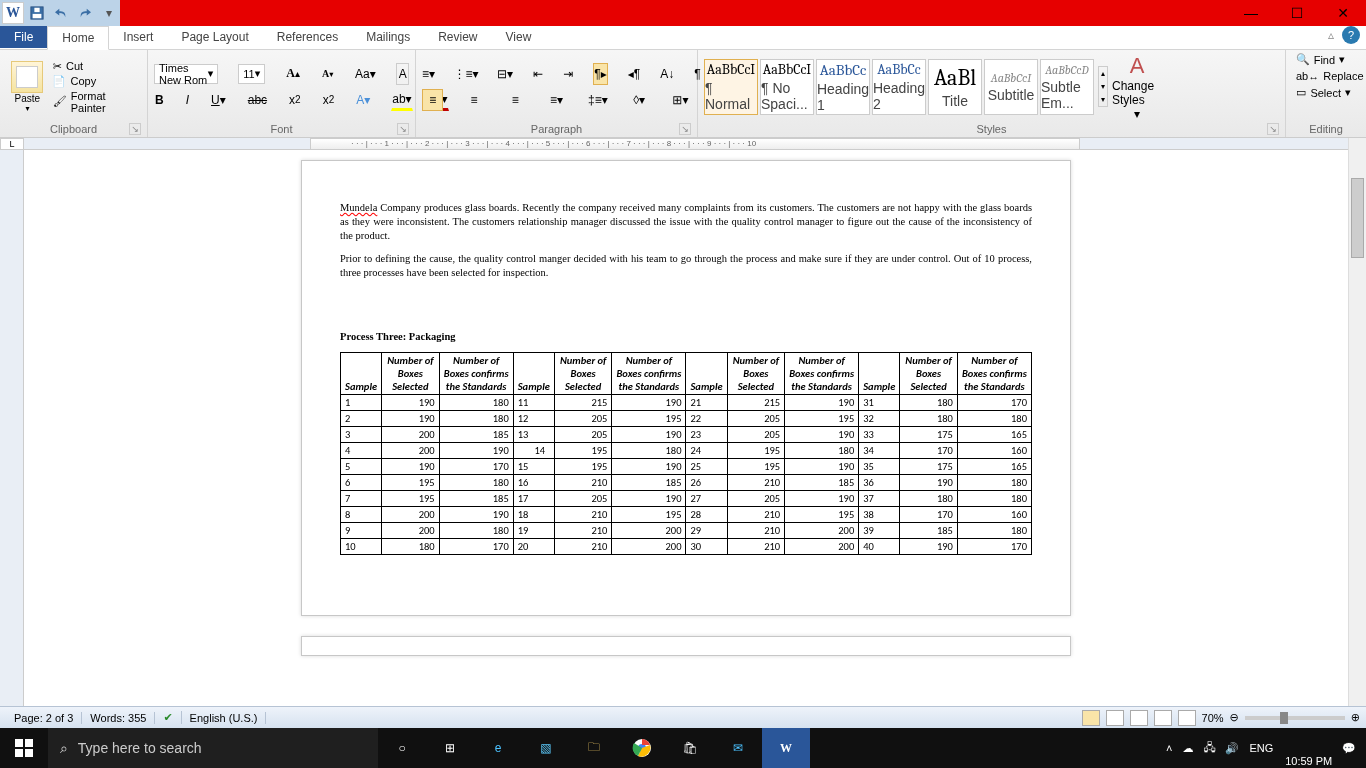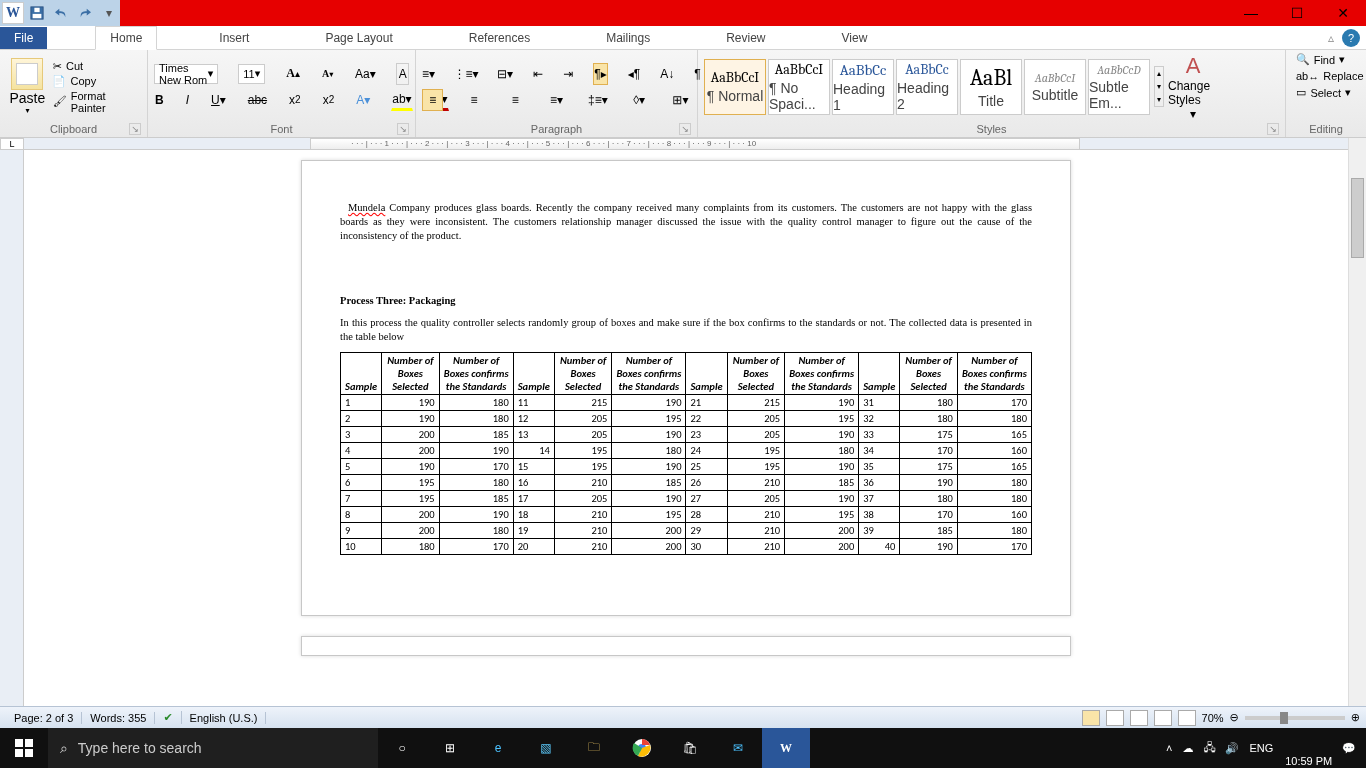--- a/index.html
+++ b/index.html
@@ -4,42 +4,42 @@
 <style>
 * { margin:0; padding:0; box-sizing:border-box; }
 body { font-family:"Segoe UI",Tahoma,sans-serif; font-size:12px; background:#fff; overflow:hidden; width:1366px; height:768px; position:relative; }
 .titlebar { height:26px; background:#e60000; display:flex; align-items:center; position:relative; }
 .qat { display:flex; align-items:center; gap:2px; padding-left:2px; background:#bcd3e8; height:26px; }
 .qat-item { width:22px; height:22px; display:flex; align-items:center; justify-content:center; color:#555; }
 .qat-w { background:#fff; border:1px solid #ccc; color:#2a5699; font-weight:bold; font-family:"Times New Roman"; font-size:14px; }
 .title-text { position:absolute; left:50%; transform:translateX(-50%); font-size:12px; color:#000; }
 .win-controls { position:absolute; right:0; display:flex; }
 .win-btn { width:46px; height:26px; display:flex; align-items:center; justify-content:center; font-size:14px; }
-.tabs { height:24px; background:#fff; display:flex; align-items:center; border-bottom:1px solid #d4d4d4; position:relative;gap:48px; }
+.tabs { height:24px; background:#fff; display:flex; align-items:flex-start; border-bottom:1px solid #d4d4d4; position:relative; }
 .tab { padding:4px 14px; font-size:12px; color:#444; cursor:pointer; }
 .tab.file { background:#2a5699; color:#fff; font-weight:normal; }
 .tab.active { background:#fff; border:1px solid #d4d4d4; border-bottom:1px solid #fff; margin-bottom:-1px; }
 .tab-help { position:absolute; right:6px; display:flex; gap:2px; align-items:center; }
 .help-btn { width:18px; height:18px; display:flex; align-items:center; justify-content:center; }
 .ribbon { height:88px; background:linear-gradient(#f6f6f6,#e9e9e9); border-bottom:1px solid #ccc; display:flex; }
 .grp { border-right:1px solid #d4d4d4; display:flex; flex-direction:column; justify-content:space-between; padding:2px 6px 0; }
 .grp-body { display:flex; align-items:center; gap:4px; flex:1; }
 .grp-label { text-align:center; font-size:11px; color:#666; padding:2px 0; position:relative; }
 .grp-label .dlg { position:absolute; right:0; bottom:2px; font-size:9px; color:#888; border:1px solid #ccc; width:12px; height:12px; display:flex; align-items:center; justify-content:center; }
 .paste-big { display:flex; flex-direction:column; align-items:center; width:44px; }
 .paste-icon { width:32px; height:32px; border:1px solid #e6c97a; background:linear-gradient(#fff5d8,#f5e3a0); position:relative; }
 .paste-icon::after { content:""; position:absolute; top:4px; left:4px; right:4px; bottom:4px; background:#fff; border:1px solid #ccc; }
 .cut-copy { display:flex; flex-direction:column; gap:2px; font-size:11px; }
 .cc-row { display:flex; align-items:center; gap:4px; }
 .font-sel { border:1px solid #ccc; height:20px; padding:0 4px; background:#fff; display:flex; align-items:center; font-size:11px; }
 .font-row { display:flex; gap:20px; align-items:center; }
 .fbtn { width:22px; height:22px; display:flex; align-items:center; justify-content:center; border:1px solid transparent; font-size:12px; }
 .para-btn { width:22px; height:22px; display:flex; align-items:center; justify-content:center; }
 .styles-box { display:flex; gap:2px; align-items:center; }
-.style-item { width:62px; height:56px; border:1px solid #ccc; display:flex; flex-direction:column; align-items:center; justify-content:center; background:#fff; }
+.style-item { width:54px; height:56px; border:1px solid #ccc; display:flex; flex-direction:column; align-items:center; justify-content:center; background:#fff; }
 .style-prev { font-family:"Cambria","Times New Roman"; }
 .style-name { font-size:14px; margin-top:2px; color:#444; }
 .editing-col { display:flex; flex-direction:column; gap:2px; font-size:11px; }
 .ed-row { display:flex; align-items:center; gap:4px; padding:1px 4px; }
 .ruler-area { position:absolute; top:138px; left:0; right:18px; bottom:45px; background:#fff; }
 .left-ruler { position:absolute; left:0; top:12px; bottom:0; width:24px; background:#e9eef5; border-right:1px solid #ccc; }
 .left-ruler .sel { position:absolute; top:-12px; left:0; width:24px; height:12px; border:1px solid #ccc; background:#fff; font-size:9px; text-align:center; }
 .top-ruler { position:absolute; left:24px; right:0; top:0; height:12px; background:#e9eef5; border-bottom:1px solid #ccc; }
 .top-ruler-inner { position:absolute; left:286px; width:770px; height:12px; background:linear-gradient(#fff,#eee); border:1px solid #ccc; font-size:8px; color:#666; overflow:hidden; white-space:nowrap; padding-left:40px; }
 .doc-viewport { position:absolute; left:24px; top:12px; right:0; bottom:0; overflow:auto; background:#fff; }
@@ -59,21 +59,21 @@
 .view-btn { width:18px; height:16px; border:1px solid #aaa; background:#fff; }
 .zoom-slider { width:100px; height:4px; background:#ccc; position:relative; }
 .zoom-thumb { position:absolute; top:-4px; left:35px; width:8px; height:12px; background:#888; }
 .taskbar { position:absolute; bottom:0; left:0; right:0; height:40px; background:#101010; display:flex; align-items:center; }
 .tb-start { width:48px; height:40px; display:flex; align-items:center; justify-content:center; }
 .tb-search { flex:0 0 330px; height:40px; display:flex; align-items:center; background:#1f1f1f; color:#ccc; padding-left:12px; gap:10px; font-size:14px; }
 .tb-icons { display:flex; }
 .tb-icon { width:48px; height:40px; display:flex; align-items:center; justify-content:center; color:#fff; }
 .tb-tray { margin-left:auto; display:flex; align-items:center; color:#fff; font-size:11px; gap:10px; padding-right:10px; }
 .tb-time { text-align:right; line-height:1.2;margin-top:40px; }
-.underline-wavy { text-decoration:underline wavy red;margin-left:8px; }
+.underline-wavy { text-decoration:underline wavy red; }
 svg { display:block; }
 </style>
 </head>
 <body>
 
 <div class="titlebar">
   <div class="qat">
     <div class="qat-item qat-w">W</div>
     <div class="qat-item">
         <svg width="14" height="14" viewBox="0 0 16 16">
@@ -114,21 +114,21 @@
     <div class="help-btn" style="color:#888">▵</div>
     <div class="help-btn" style="background:#2a7ab0;color:#fff;border-radius:50%;font-size:11px">?</div>
   </div>
 </div>
 
 <div class="ribbon">
   <div class="grp" style="width:148px">
     <div class="grp-body">
       <div class="paste-big">
         <div class="paste-icon"></div>
-        <span style="font-size:14px">Paste</span>
+        <span style="font-size:10px">Paste</span>
         <span style="font-size:8px">▾</span>
       </div>
       <div class="cut-copy">
         <div class="cc-row">✂ <span>Cut</span></div>
         <div class="cc-row">📄 <span>Copy</span></div>
         <div class="cc-row">🖌 <span>Format Painter</span></div>
       </div>
     </div>
     <div class="grp-label"><span>Clipboard</span><span class="dlg">↘</span></div>
   </div>
@@ -256,22 +256,22 @@
 <div class="ruler-area">
   <div class="top-ruler">
     <div class="top-ruler-inner">· · · | · · · 1 · · · | · · · 2 · · · | · · · 3 · · · | · · · 4 · · · | · · · 5 · · · | · · · 6 · · · | · · · 7 · · · | · · · 8 · · · | · · · 9 · · · | · · · 10</div>
   </div>
   <div class="left-ruler">
     <div class="sel">L</div>
   </div>
   <div class="doc-viewport">
     <div class="page">
       <p><span class="underline-wavy">Mundela</span><span> Company produces glass boards. Recently the company received many complaints from its customers. The customers are not happy with the glass boards as they were inconsistent. The customers relationship manager discussed the issue with the quality control manager to figure out the cause of the inconsistency of the product.</span></p>
+      <p>Prior to defining the cause, the quality control manger decided with his team to go through the process and make sure if they are under control. Out of 10 process, three processes have been selected for inspection.</p>
       <p class="sect-title" style="margin-top:50px">Process Three: Packaging</p>
-      <p>In this process the quality controller selects randomly group of boxes and make sure if the box confirms to the standards or not. The collected data is presented in the table below</p>
       <table class="data-table">
         <thead>
             <tr id="table-head">
               <th>Sample</th>
               <th>Number of Boxes Selected</th>
               <th>Number of Boxes confirms the Standards</th>
               <th>Sample</th>
               <th>Number of Boxes Selected</th>
               <th>Number of Boxes confirms the Standards</th>
               <th>Sample</th>
@@ -322,21 +322,21 @@
               <td>205</td>
               <td>190</td>
               <td style="text-align: left;">33</td>
               <td>175</td>
               <td>165</td>
             </tr>
             <tr>
               <td style="text-align: left;">4</td>
               <td>200</td>
               <td>190</td>
-              <td style="text-align: right; padding-left: 16px;">14</td>
+              <td style="text-align: center; padding-left: 16px;">14</td>
               <td>195</td>
               <td>180</td>
               <td style="text-align: left;">24</td>
               <td>195</td>
               <td>180</td>
               <td style="text-align: left;">34</td>
               <td>170</td>
               <td>160</td>
             </tr>
             <tr>
@@ -412,21 +412,21 @@
             <tr>
               <td style="text-align: left;">10</td>
               <td>180</td>
               <td>170</td>
               <td style="text-align: left;">20</td>
               <td>210</td>
               <td>200</td>
               <td style="text-align: left; margin-top: 16px;">30</td>
               <td>210</td>
               <td>200</td>
-              <td style="text-align: right;">40</td>
+              <td style="text-align: left;">40</td>
               <td>190</td>
               <td>170</td>
             </tr>
           </tbody>
       </table>
     </div>
     <div class="page" style="height:20px;padding:0"></div>
   </div>
 </div>
 <div class="vscroll">

